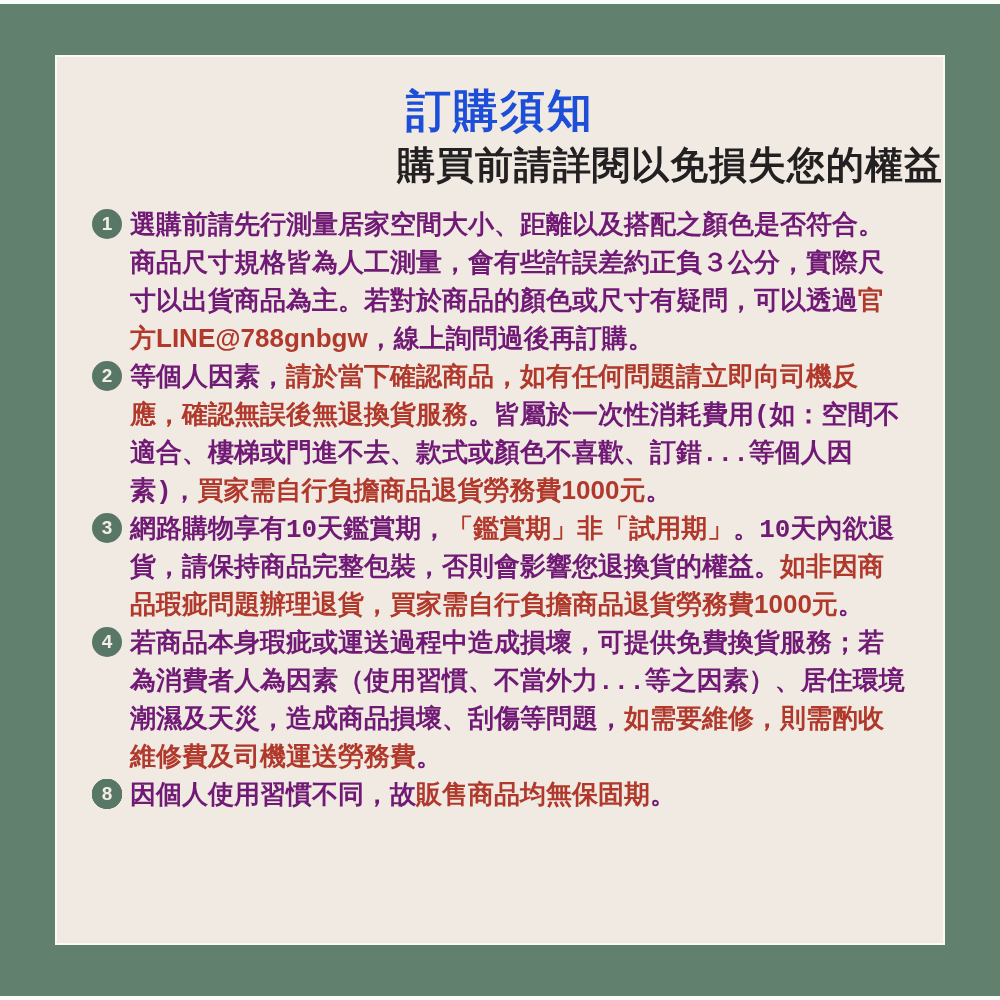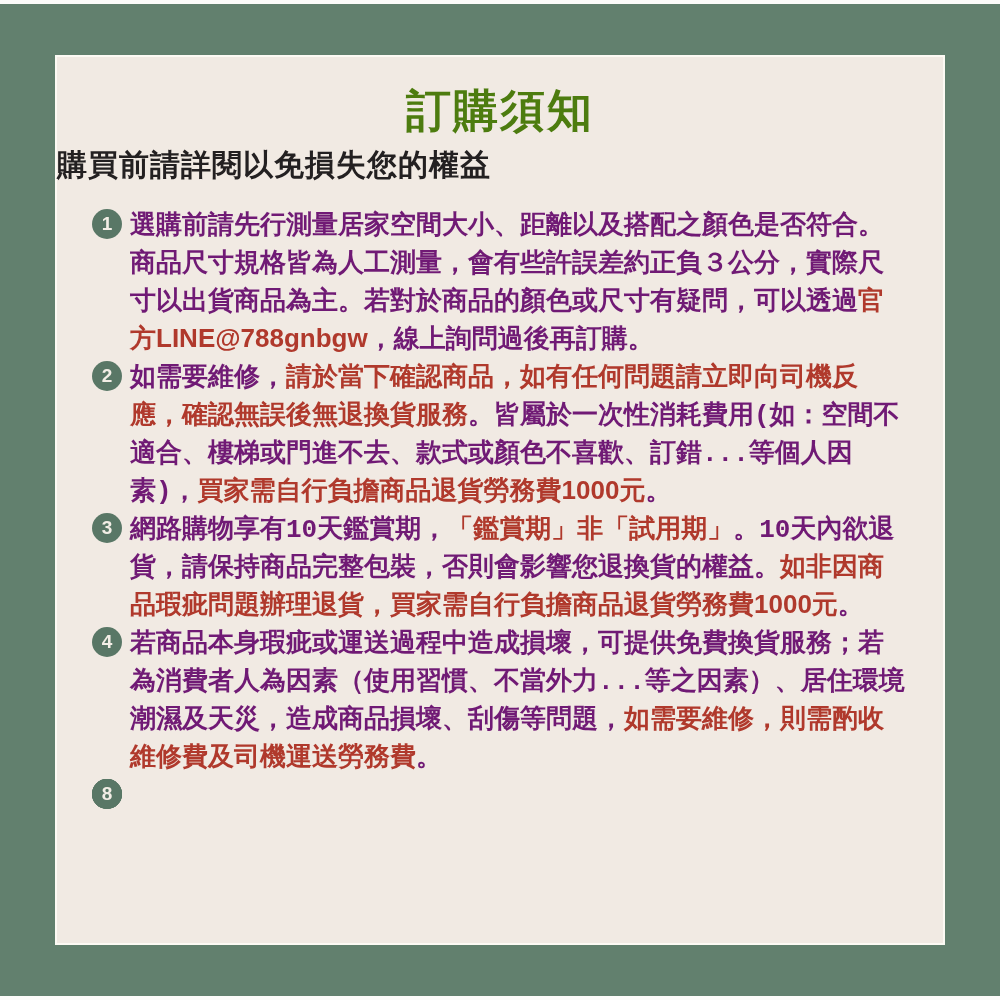--- a/index.html
+++ b/index.html
@@ -30,26 +30,26 @@
     background: #f1eae3;
     border: 2px solid #fcfaf4;
   }
   .title {
     margin-top: 30px;
     text-align: center;
     font-size: 45px;
     line-height: 48px;
     font-weight: 800;
     letter-spacing: 2px;
-    color: #4d7c0f;
+    color: #1d4ed8;
   }
   .subtitle {
     margin-top: 13px;
-    text-align: left;
-    font-size: 30px;
+    text-align: right;
+    font-size: 38px;
     line-height: 34px;
     font-weight: 800;
     letter-spacing: 1px;
     color: #232021;
   }
   .list {
     margin: 24px 36px 0 35px;
   }
   .item {
     position: relative;
@@ -81,22 +81,22 @@
 <body>
 
 <div class="stage">
   <div class="edge-strip top"></div>
   <div class="edge-strip bottom"></div>
   <div class="panel">
     <div class="title">訂購須知</div>
     <div class="subtitle">購買前請詳閱以免損失您的權益</div>
     <div class="list">
         <div class="item"><span class="badge">1</span><span><span class="ink">選購前請先行測量居家空間大小、距離以及搭配之顏色是否符合。商品尺寸規格皆為人工測量，會有些許誤差約正負３公分，實際尺寸以出貨商品為主。若對於商品的顏色或尺寸有疑問，可以透過</span><span class="red">官方LINE@788gnbgw</span><span class="ink">，線上詢問過後再訂購。</span></span></div>
-        <div class="item"><span class="badge">2</span><span><span class="ink">如需要維修，</span><span class="red">請於當下確認商品，如有任何問題請立即向司機反應，確認無誤後無退換貨服務</span><span class="ink">。皆屬於一次性消耗費用(如：空間不適合、樓梯或門進不去、款式或顏色不喜歡、訂錯...等個人因素)，</span><span class="red">買家需自行負擔商品退貨勞務費1000元</span><span class="ink">。</span></span></div>
+        <div class="item"><span class="badge">2</span><span><span class="ink">等個人因素，</span><span class="red">請於當下確認商品，如有任何問題請立即向司機反應，確認無誤後無退換貨服務</span><span class="ink">。皆屬於一次性消耗費用(如：空間不適合、樓梯或門進不去、款式或顏色不喜歡、訂錯...等個人因素)，</span><span class="red">買家需自行負擔商品退貨勞務費1000元</span><span class="ink">。</span></span></div>
         <div class="item"><span class="badge">3</span><span><span class="ink">網路購物享有10天鑑賞期，</span><span class="red">「鑑賞期」非「試用期」</span><span class="ink">。10天內欲退貨，請保持商品完整包裝，否則會影響您退換貨的權益。</span><span class="red">如非因商品瑕疵問題辦理退貨，買家需自行負擔商品退貨勞務費1000元</span><span class="ink">。</span></span></div>
         <div class="item"><span class="badge">4</span><span><span class="ink">若商品本身瑕疵或運送過程中造成損壞，可提供免費換貨服務；若為消費者人為因素（使用習慣、不當外力...等之因素）、居住環境潮濕及天災，造成商品損壞、刮傷等問題，</span><span class="red">如需要維修，則需酌收維修費及司機運送勞務費</span><span class="ink">。</span></span></div>
         <div class="item"><span class="badge">5</span></div>
         <div class="item"><span class="badge">6</span></div>
         <div class="item"><span class="badge">7</span></div>
-        <div class="item"><span class="badge">8</span></div>
+        <div class="item"><span class="badge">8</span><span><span class="ink">因個人使用習慣不同，故</span><span class="red">販售商品均無保固期</span><span class="ink">。</span></span></div>
       </div>
   </div>
 </div>
 
 </body></html>

